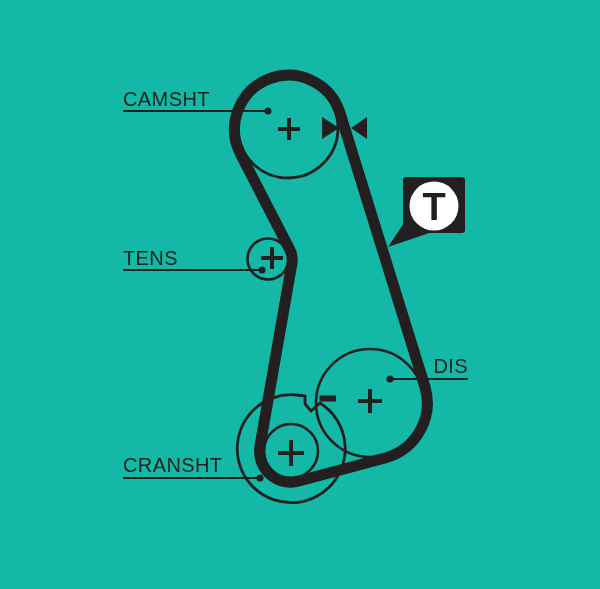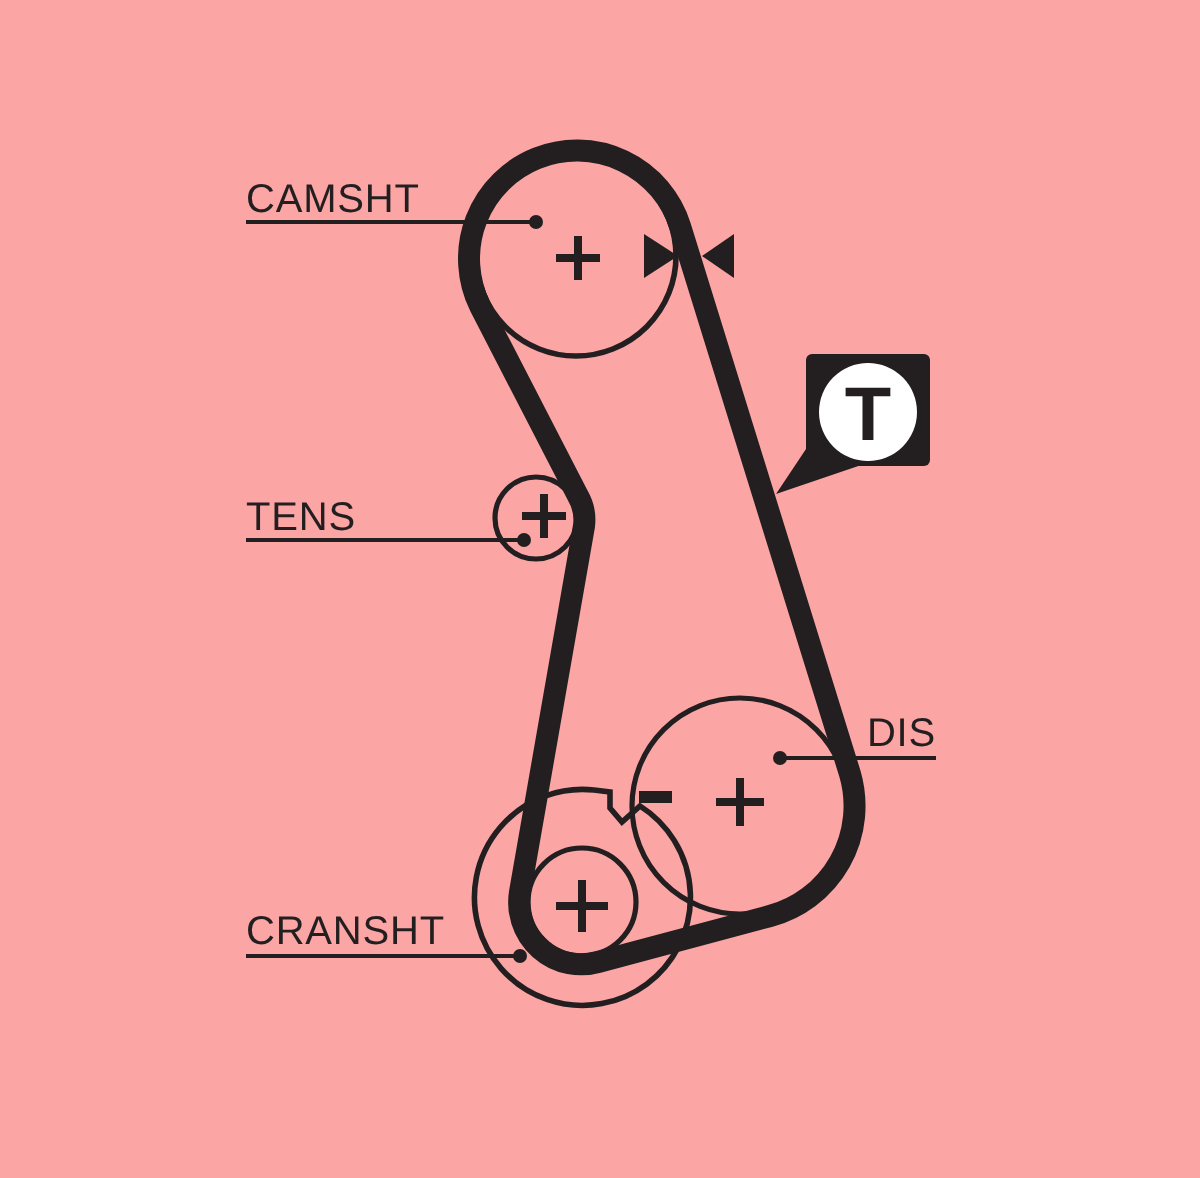--- a/index.html
+++ b/index.html
@@ -4,21 +4,21 @@
 <style>
   html, body {
     margin: 0;
     padding: 0;
     background: #ffffff;
   }
   .stage {
     position: relative;
     width: 600px;
     height: 589px;
-    background: #fca5a5;
+    background: #14b8a6;
     overflow: hidden;
   }
   svg { display: block; }
   .label-text {
     font-family: "Liberation Sans", "DejaVu Sans", sans-serif;
     font-size: 20px;
     letter-spacing: 0.4px;
     fill: #231f20;
   }
   .badge-letter {

